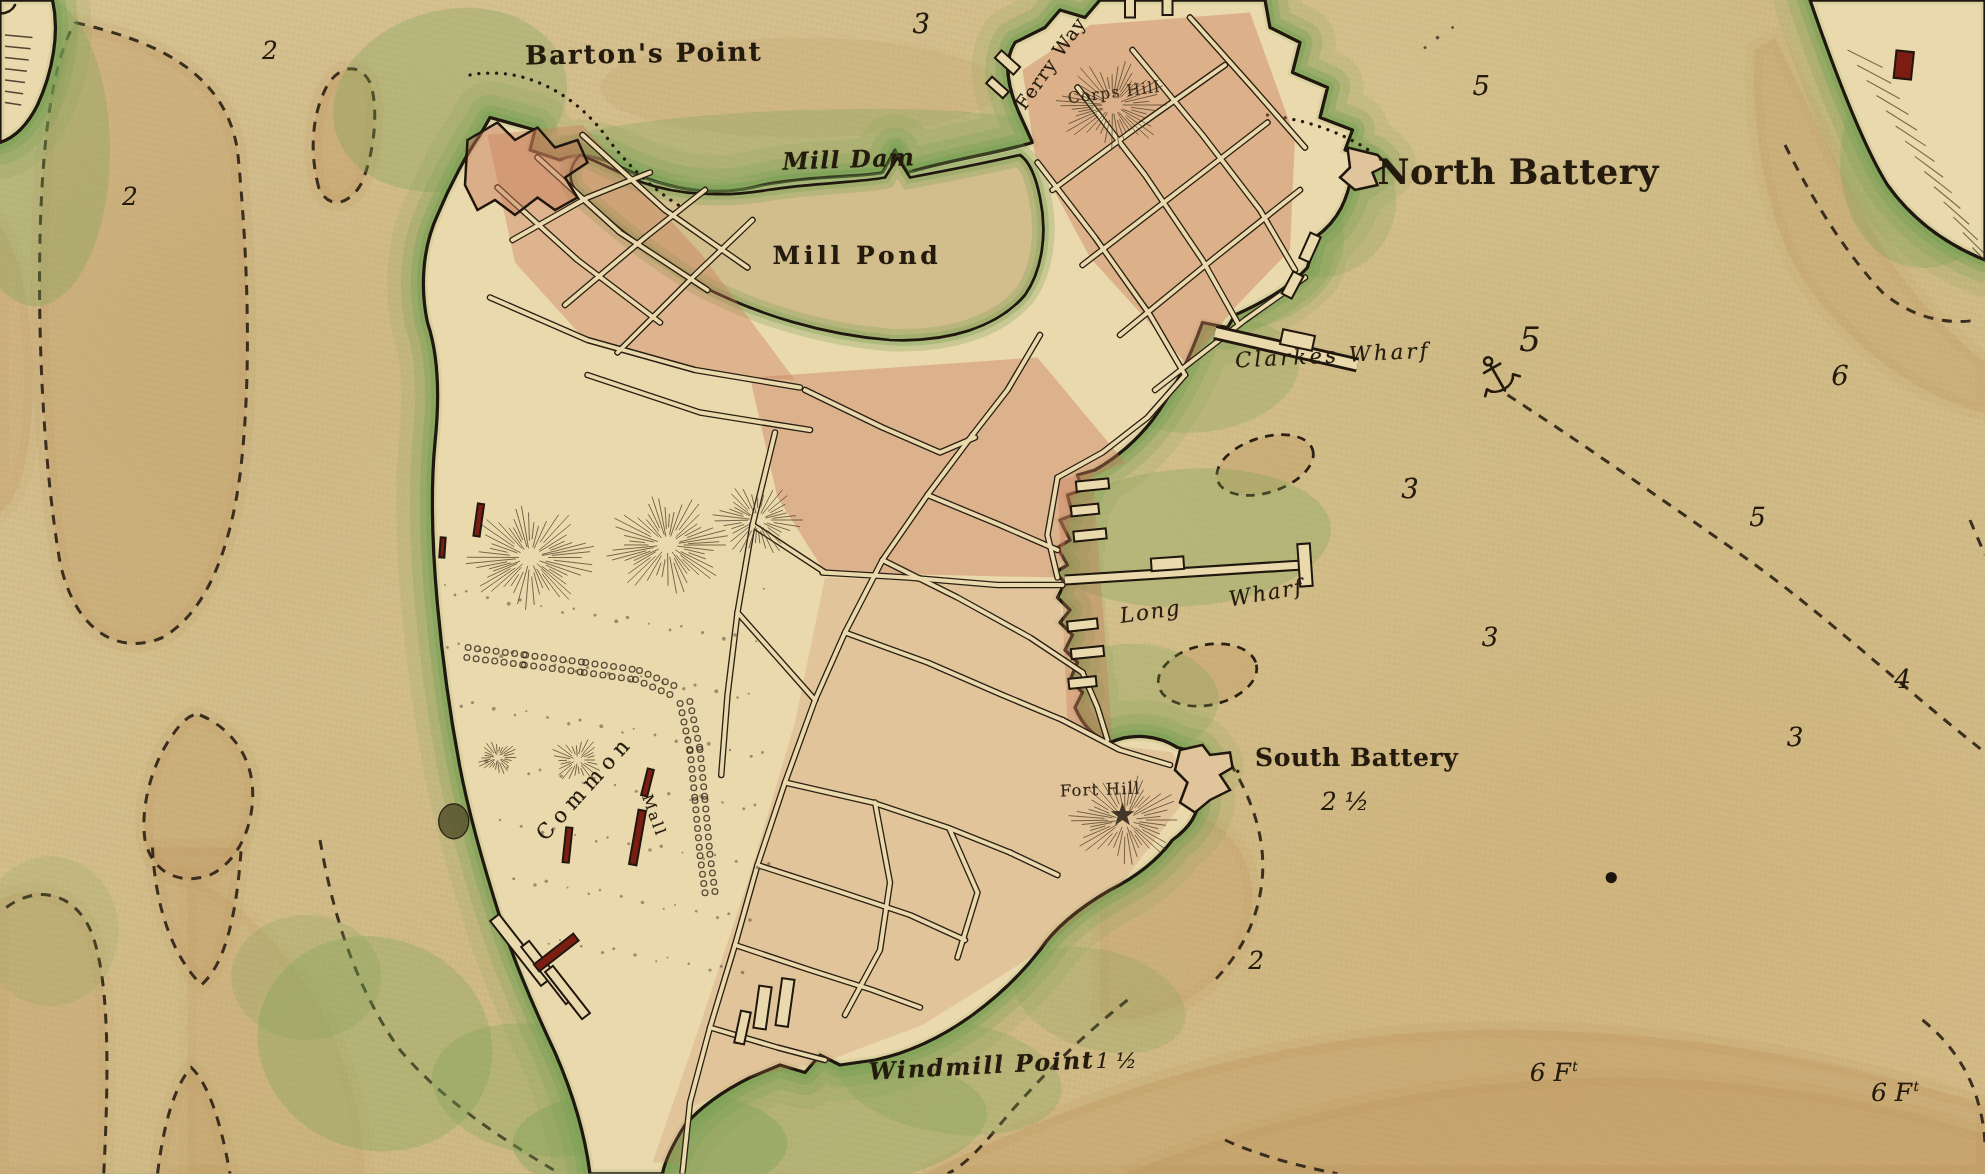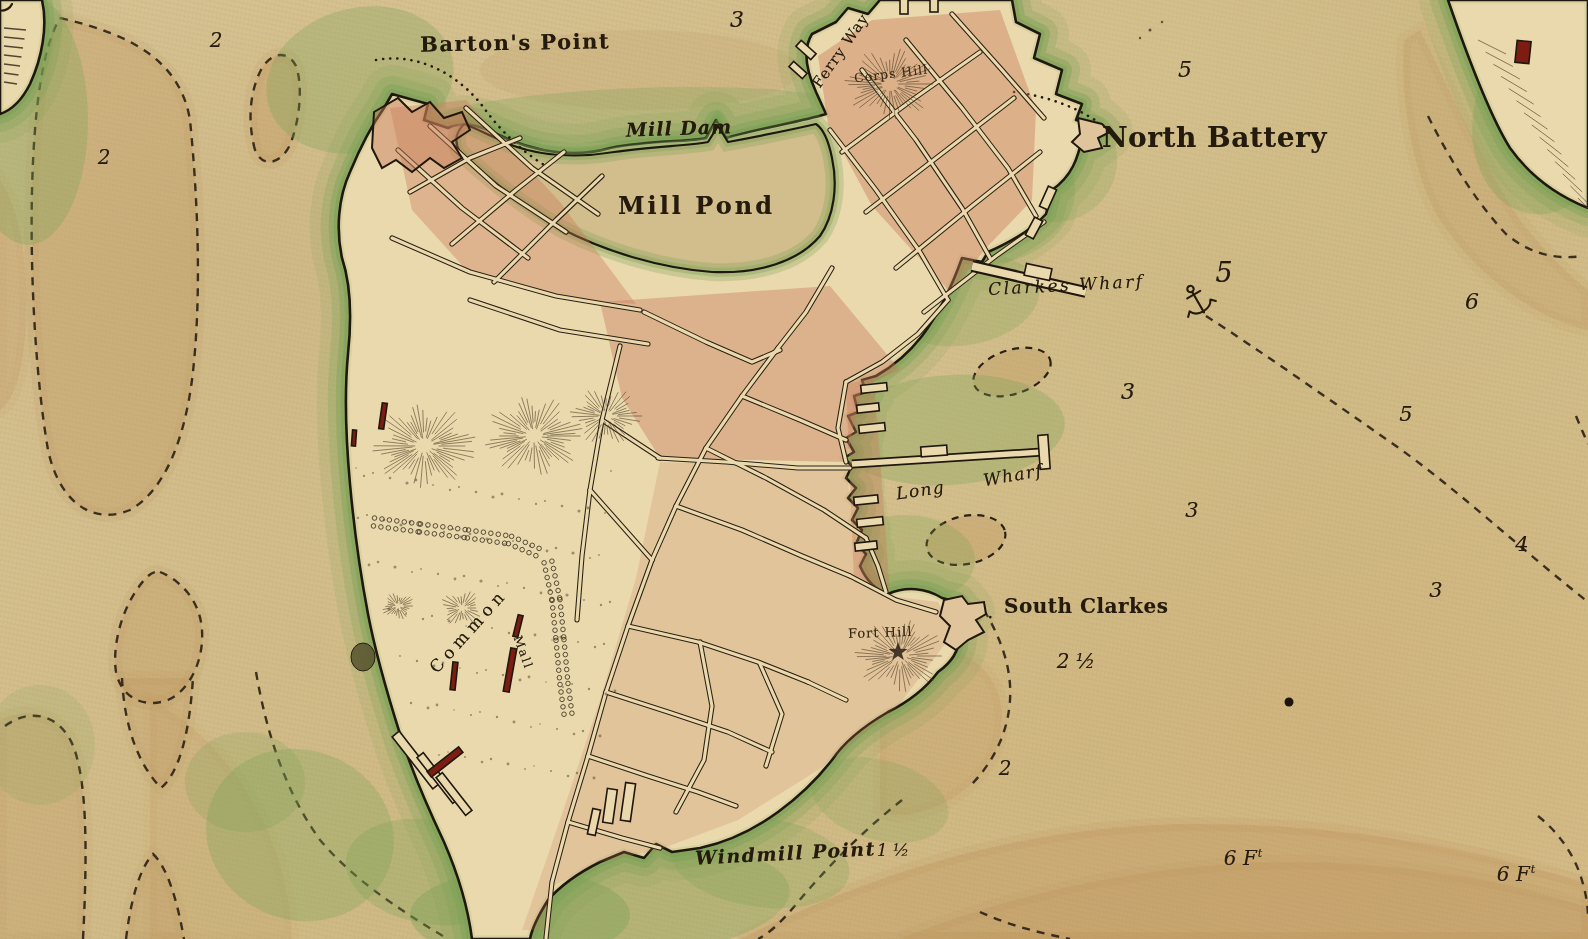--- a/index.html
+++ b/index.html
@@ -756,29 +756,29 @@
   <div class="map-label" style="left:420px;top:32px;font-size:21px;letter-spacing:1.5px;font-weight:600;transform:rotate(-1deg);">Barton's Point</div>
 
   <div class="map-label" style="left:810px;top:82px;font-size:15px;letter-spacing:1px;transform:rotate(-55deg);transform-origin:0 0;">Ferry Way</div>
 
   <div class="map-label" style="left:854px;top:68px;font-size:12.5px;letter-spacing:1px;color:rgba(32,23,9,.72);transform:rotate(-7deg);">Corps Hill</div>
 
   <div class="map-label" style="left:1102px;top:124px;font-size:28px;letter-spacing:.5px;font-weight:600;">North Battery</div>
 
   <div class="map-label ital" style="left:626px;top:119px;font-size:19px;letter-spacing:1px;font-weight:600;transform:rotate(-2deg);">Mill Dam</div>
 
-  <div class="map-label" style="left:618px;top:194px;font-size:24px;letter-spacing:3px;font-weight:600;">Mill Pond</div>
+  <div class="map-label" style="left:618px;top:194px;font-size:20px;letter-spacing:3px;font-weight:600;">Mill Pond</div>
 
   <div class="map-label ital" style="left:988px;top:277px;font-size:17px;letter-spacing:2.5px;transform:rotate(-3deg);">Clarkes Wharf</div>
 
   <div class="map-label ital" style="left:896px;top:482px;font-size:17px;letter-spacing:1.5px;transform:rotate(-8deg);">Long</div>
 
   <div class="map-label ital" style="left:983px;top:467px;font-size:17px;letter-spacing:1.5px;transform:rotate(-10deg);">Wharf</div>
 
-  <div class="map-label" style="left:1004px;top:596px;font-size:20px;letter-spacing:.5px;font-weight:600;">South Clarkes</div>
+  <div class="map-label" style="left:1004px;top:596px;font-size:20px;letter-spacing:.5px;font-weight:600;">South Battery</div>
 
   <div class="map-label" style="left:848px;top:626px;font-size:13px;letter-spacing:1px;color:rgba(30,22,8,.85);transform:rotate(-2deg);">Fort Hill</div>
 
   <div class="map-label" style="left:433px;top:662px;font-size:17px;letter-spacing:5px;transform:rotate(-48deg);transform-origin:0 50%;">Common</div>
 
   <div class="map-label" style="left:523px;top:634px;font-size:12px;letter-spacing:2px;transform:rotate(70deg);transform-origin:0 0;">Mall</div>
 
   <div class="map-label ital" style="left:695px;top:844px;font-size:19px;letter-spacing:1.5px;font-weight:600;transform:rotate(-3deg);">Windmill Point</div>
 
   <div id="soundings">
@@ -786,19 +786,19 @@
       <div class="sounding" style="left: 216px; top: 40px; font-size: 20px;">2</div>
       <div class="sounding" style="left: 104px; top: 157px; font-size: 20px;">2</div>
       <div class="sounding" style="left: 1185px; top: 70px; font-size: 22px;">5</div>
       <div class="sounding" style="left: 1224px; top: 272px; font-size: 27px;">5</div>
       <div class="sounding" style="left: 1472px; top: 302px; font-size: 22px;">6</div>
       <div class="sounding" style="left: 1128px; top: 392px; font-size: 22px;">3</div>
       <div class="sounding" style="left: 1406px; top: 414px; font-size: 21px;">5</div>
       <div class="sounding" style="left: 1192px; top: 510px; font-size: 21px;">3</div>
       <div class="sounding" style="left: 1522px; top: 544px; font-size: 21px;">4</div>
       <div class="sounding" style="left: 1436px; top: 590px; font-size: 21px;">3</div>
-      <div class="sounding" style="left: 1076px; top: 641px; font-size: 20px; margin-top: 20px;">2 ½</div>
+      <div class="sounding" style="left: 1076px; top: 641px; font-size: 20px;">2 ½</div>
       <div class="sounding" style="left: 1005px; top: 768px; font-size: 20px;">2</div>
       <div class="sounding" style="left: 893px; top: 850px; font-size: 17px;">1 ½</div>
       <div class="sounding" style="left: 1243px; top: 858px; font-size: 20px;">6 F<sup>t</sup></div>
       <div class="sounding" style="left: 1516px; top: 874px; font-size: 20px;">6 F<sup>t</sup></div>
     </div>
 </div>
 
 </body></html>

